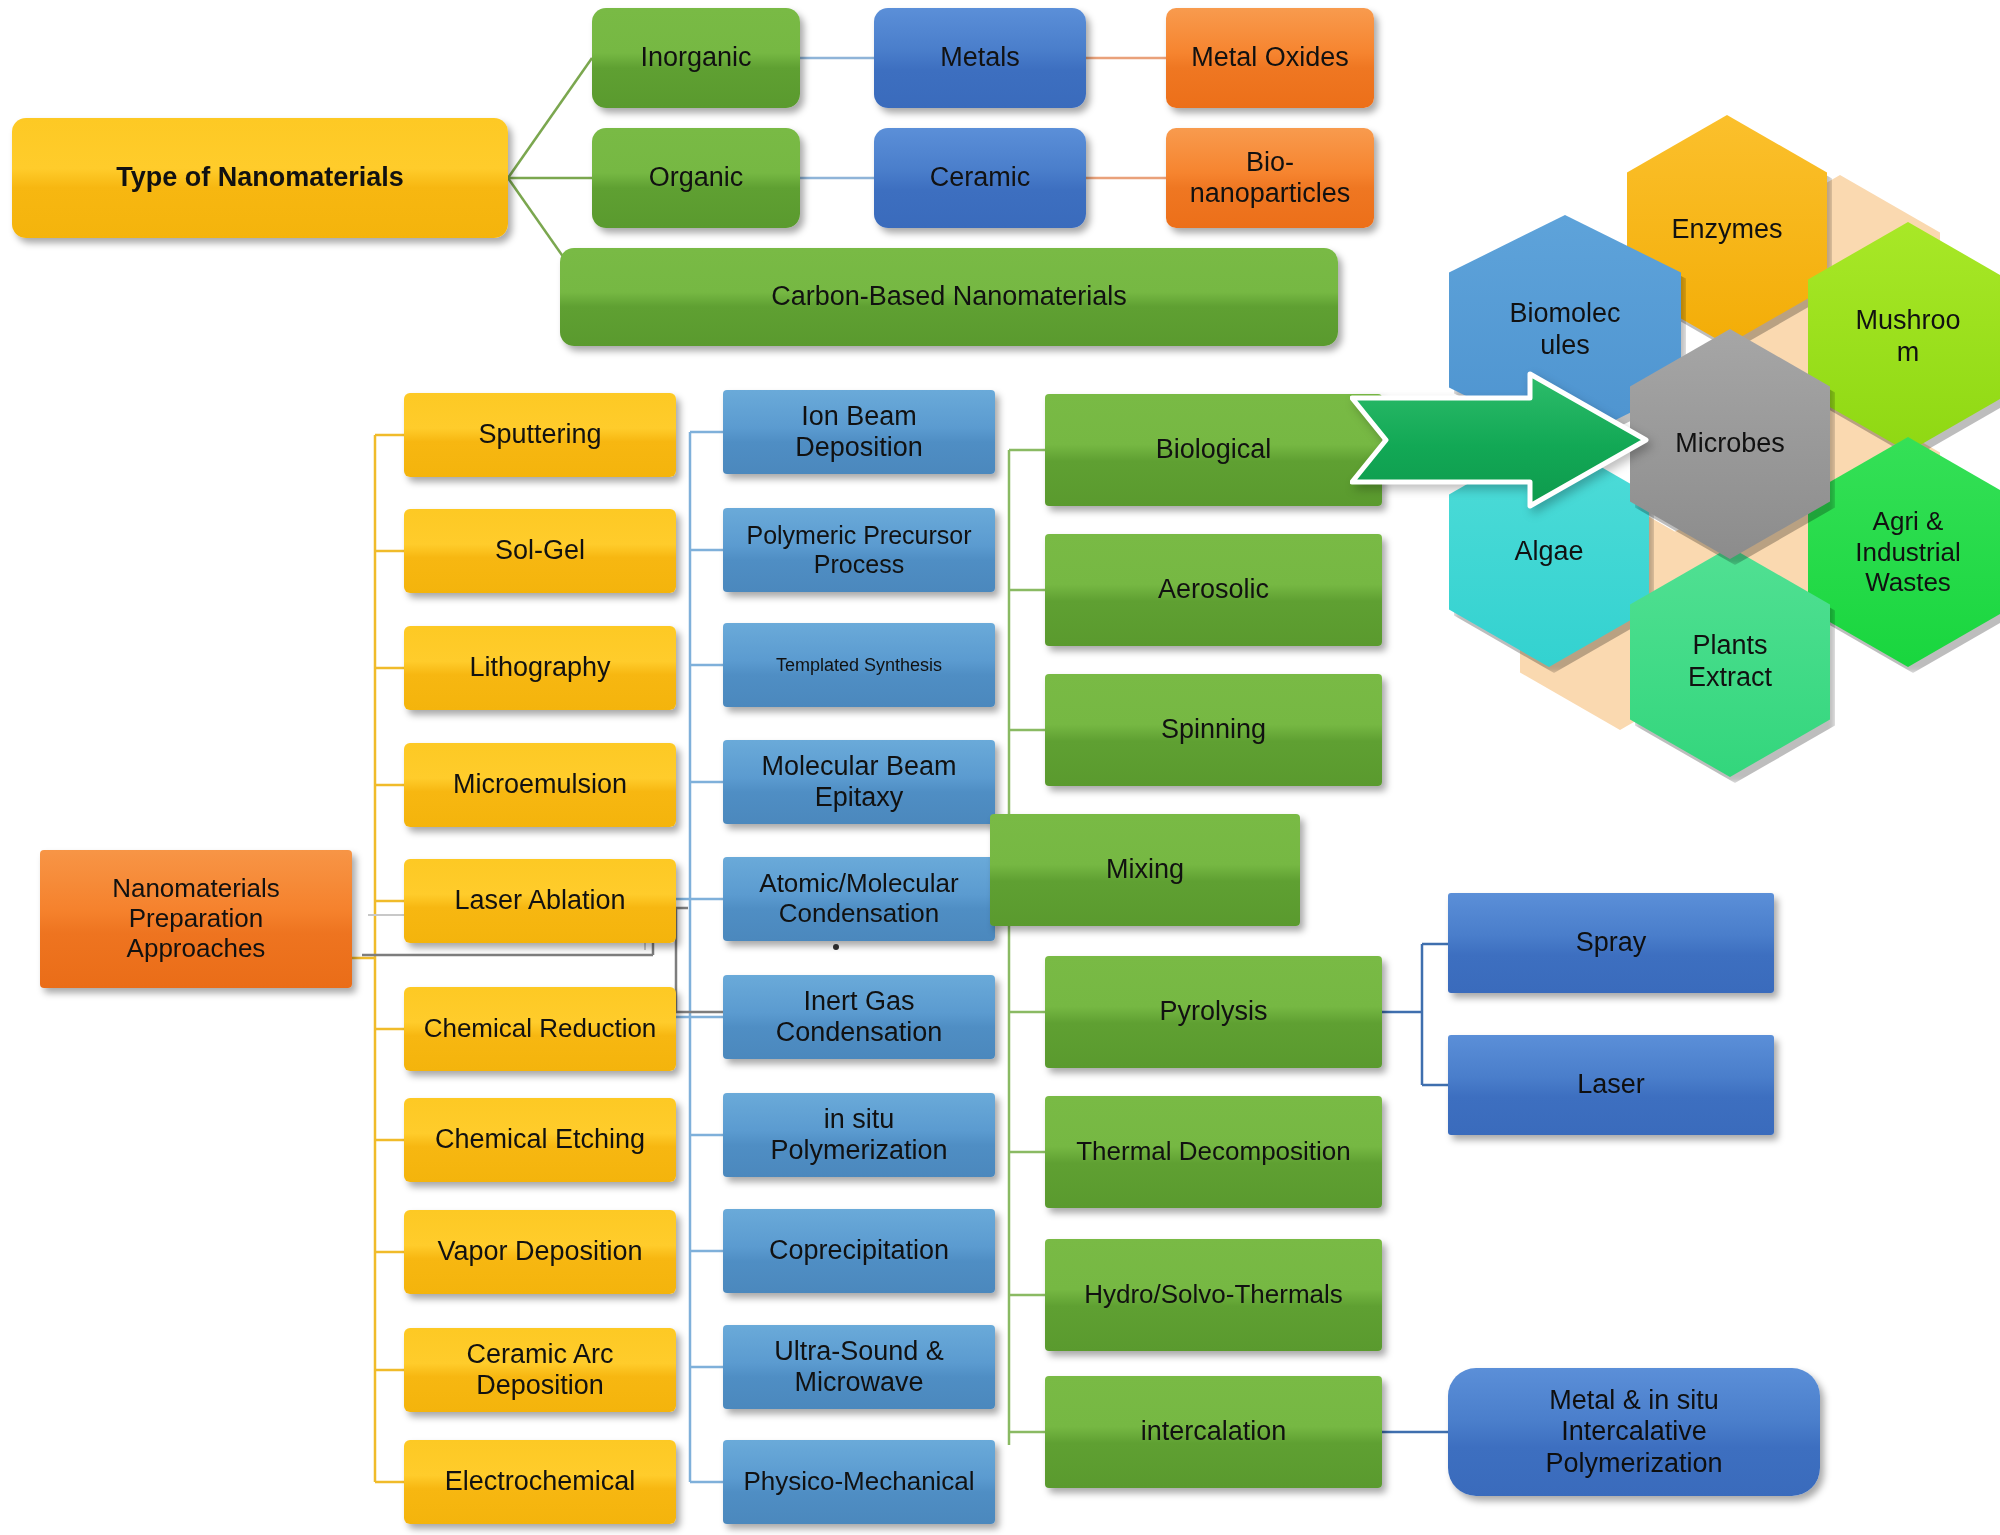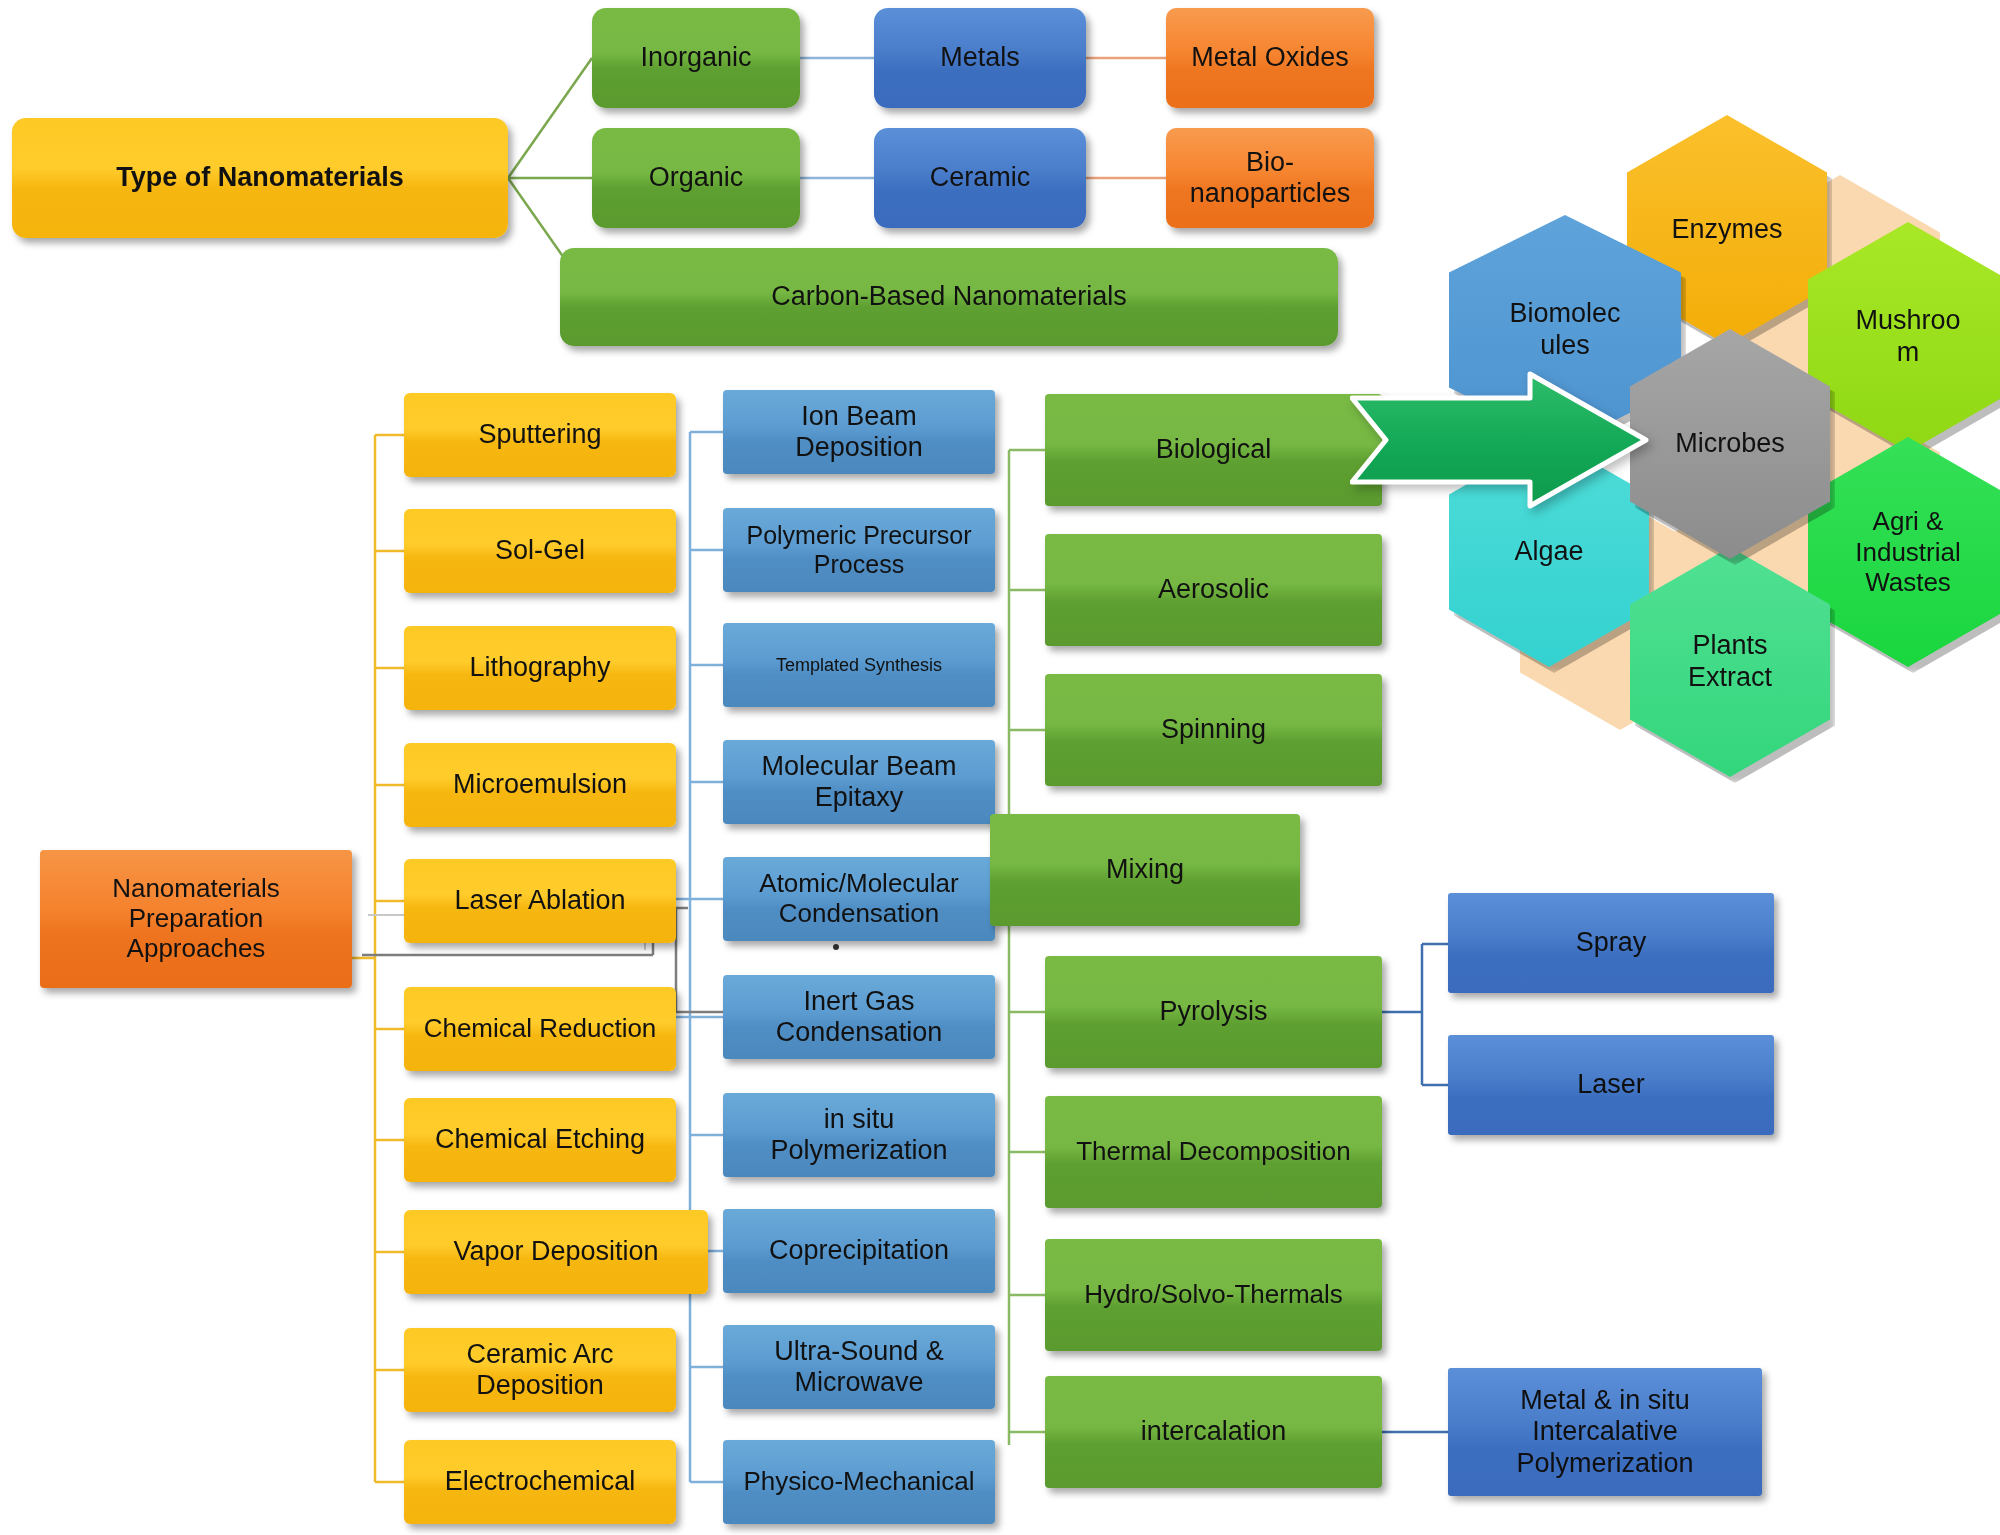--- a/index.html
+++ b/index.html
@@ -231,21 +231,21 @@
   </div>
   <div class="node yellow" style="left:404px;top:859px;width:272px;height:84px;">
     <span>Laser Ablation</span>
   </div>
   <div class="node yellow" style="left:404px;top:987px;width:272px;height:84px;font-size:26px;">
     <span>Chemical Reduction</span>
   </div>
   <div class="node yellow" style="left:404px;top:1098px;width:272px;height:84px;">
     <span>Chemical Etching</span>
   </div>
-  <div class="node yellow" style="left:404px;top:1210px;width:304px;height:84px;">
+  <div class="node yellow" style="left:404px;top:1210px;width:272px;height:84px;">
     <span>Vapor Deposition</span>
   </div>
   <div class="node yellow" style="left:404px;top:1328px;width:272px;height:84px;flex-direction:column;">
     <span>Ceramic Arc</span>
     <span>Deposition</span>
   </div>
   <div class="node yellow" style="left:404px;top:1440px;width:272px;height:84px;">
     <span>Electrochemical</span>
   </div>
 
@@ -311,21 +311,21 @@
   <div class="node green" style="left:1045px;top:1376px;width:337px;height:112px;">
     <span>intercalation</span>
   </div>
 
   <div class="node dblue" style="left:1448px;top:893px;width:326px;height:100px;color:#0f0f0f;">
     <span>Spray</span>
   </div>
   <div class="node dblue" style="left:1448px;top:1035px;width:326px;height:100px;color:#0f0f0f;">
     <span>Laser</span>
   </div>
-  <div class="node dblue" style="left:1448px;top:1368px;width:314px;height:128px;flex-direction:column;color:#0f0f0f;">
+  <div class="node dblue" style="left:1448px;top:1368px;width:372px;height:128px;flex-direction:column;color:#0f0f0f;border-radius:28px;">
     <span>Metal &amp; in situ</span>
     <span>Intercalative</span>
     <span>Polymerization</span>
   </div>
 
   <div class="hexwrap" style="left:1740px;top:175px;width:200px;height:230px;z-index:2;">
     <div class="hex hx-peach"></div>
   </div>
   <div class="hexwrap" style="left:1740px;top:395px;width:200px;height:230px;z-index:2;">
     <div class="hex hx-peach"></div>

